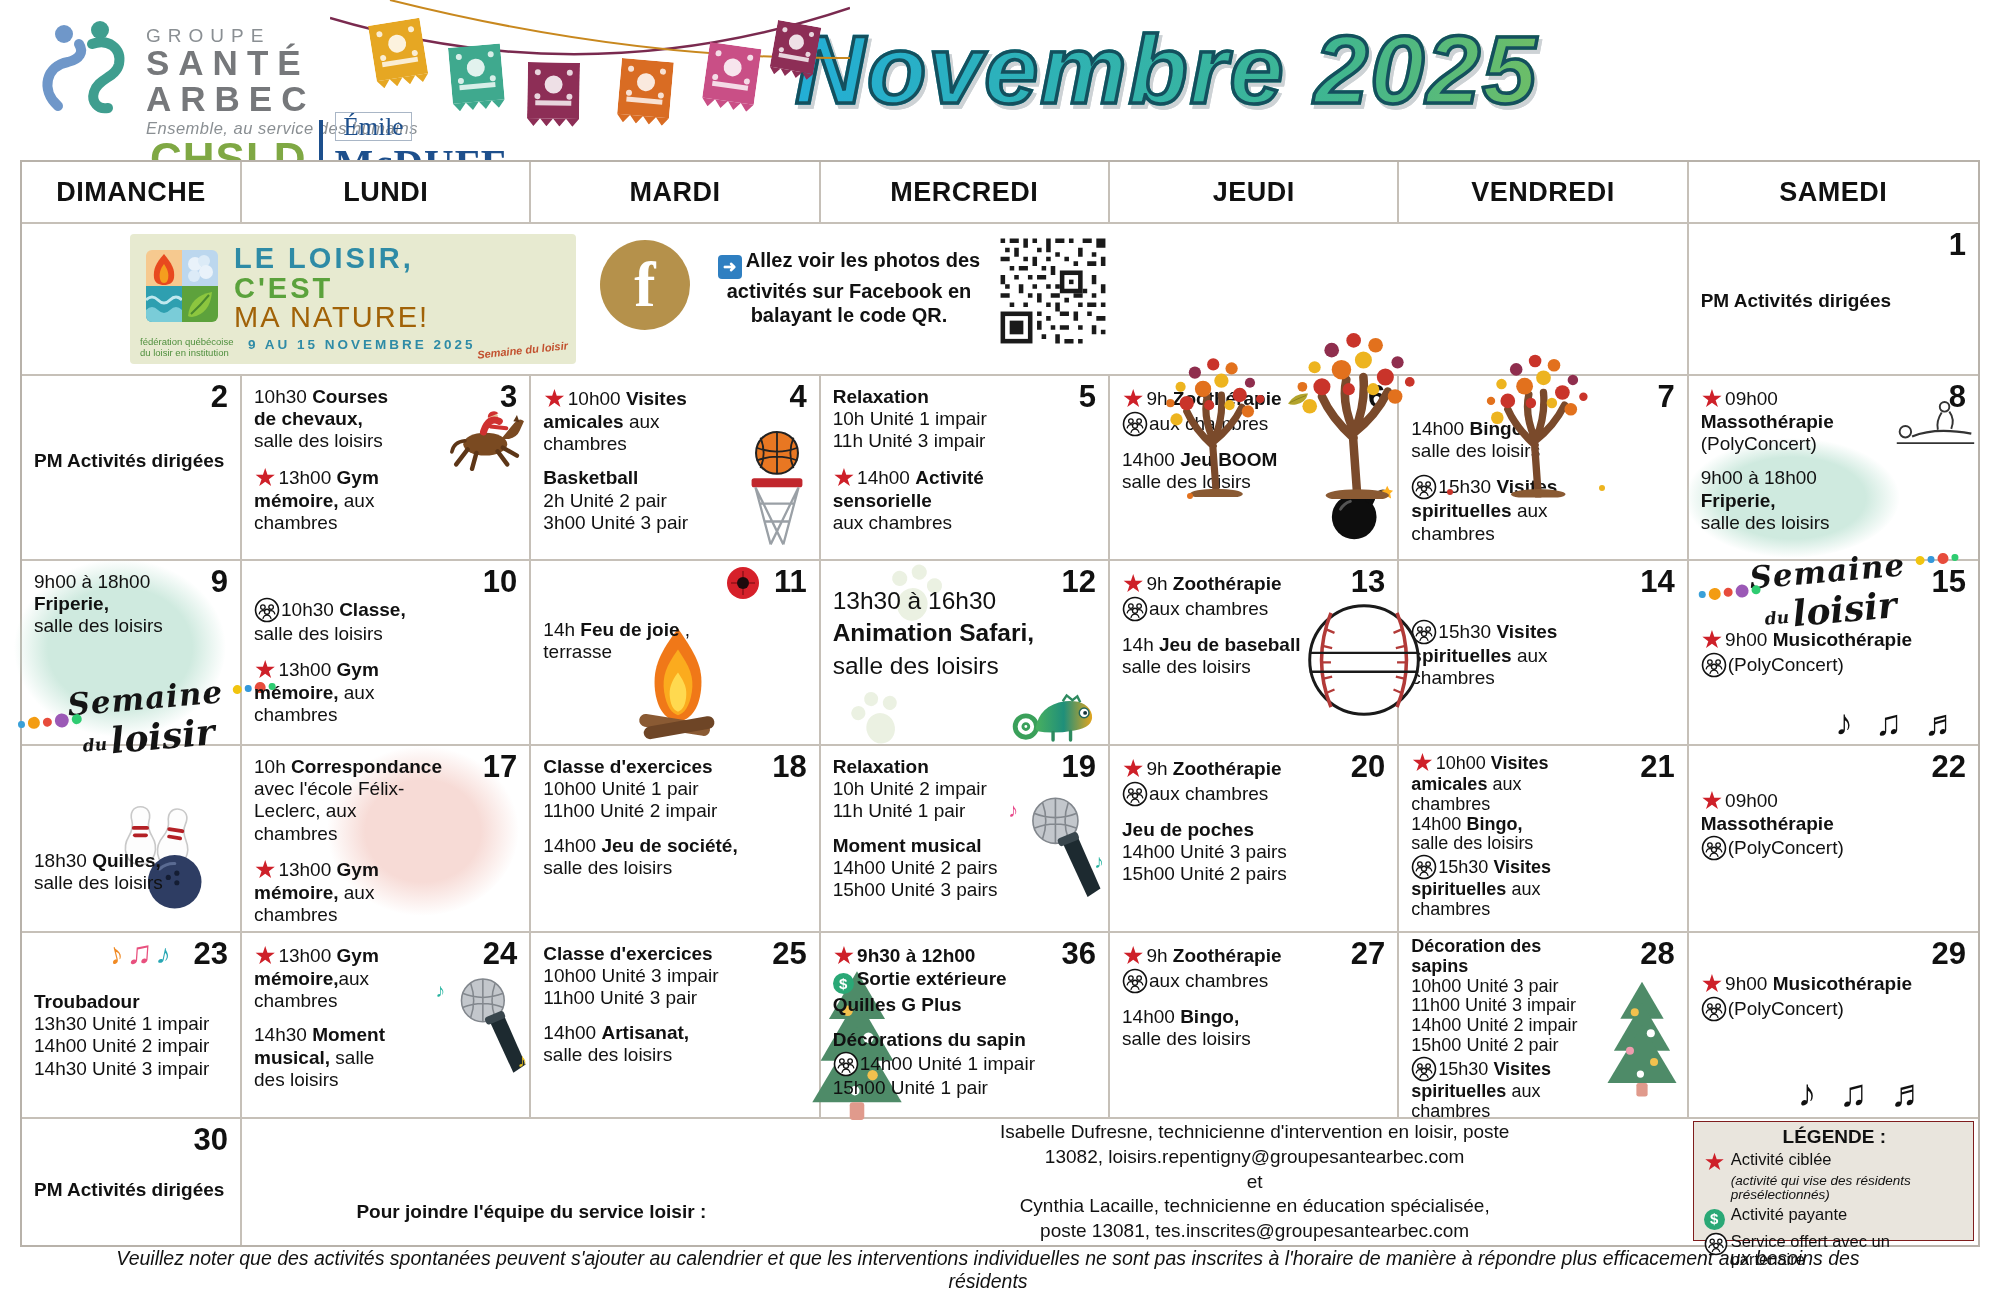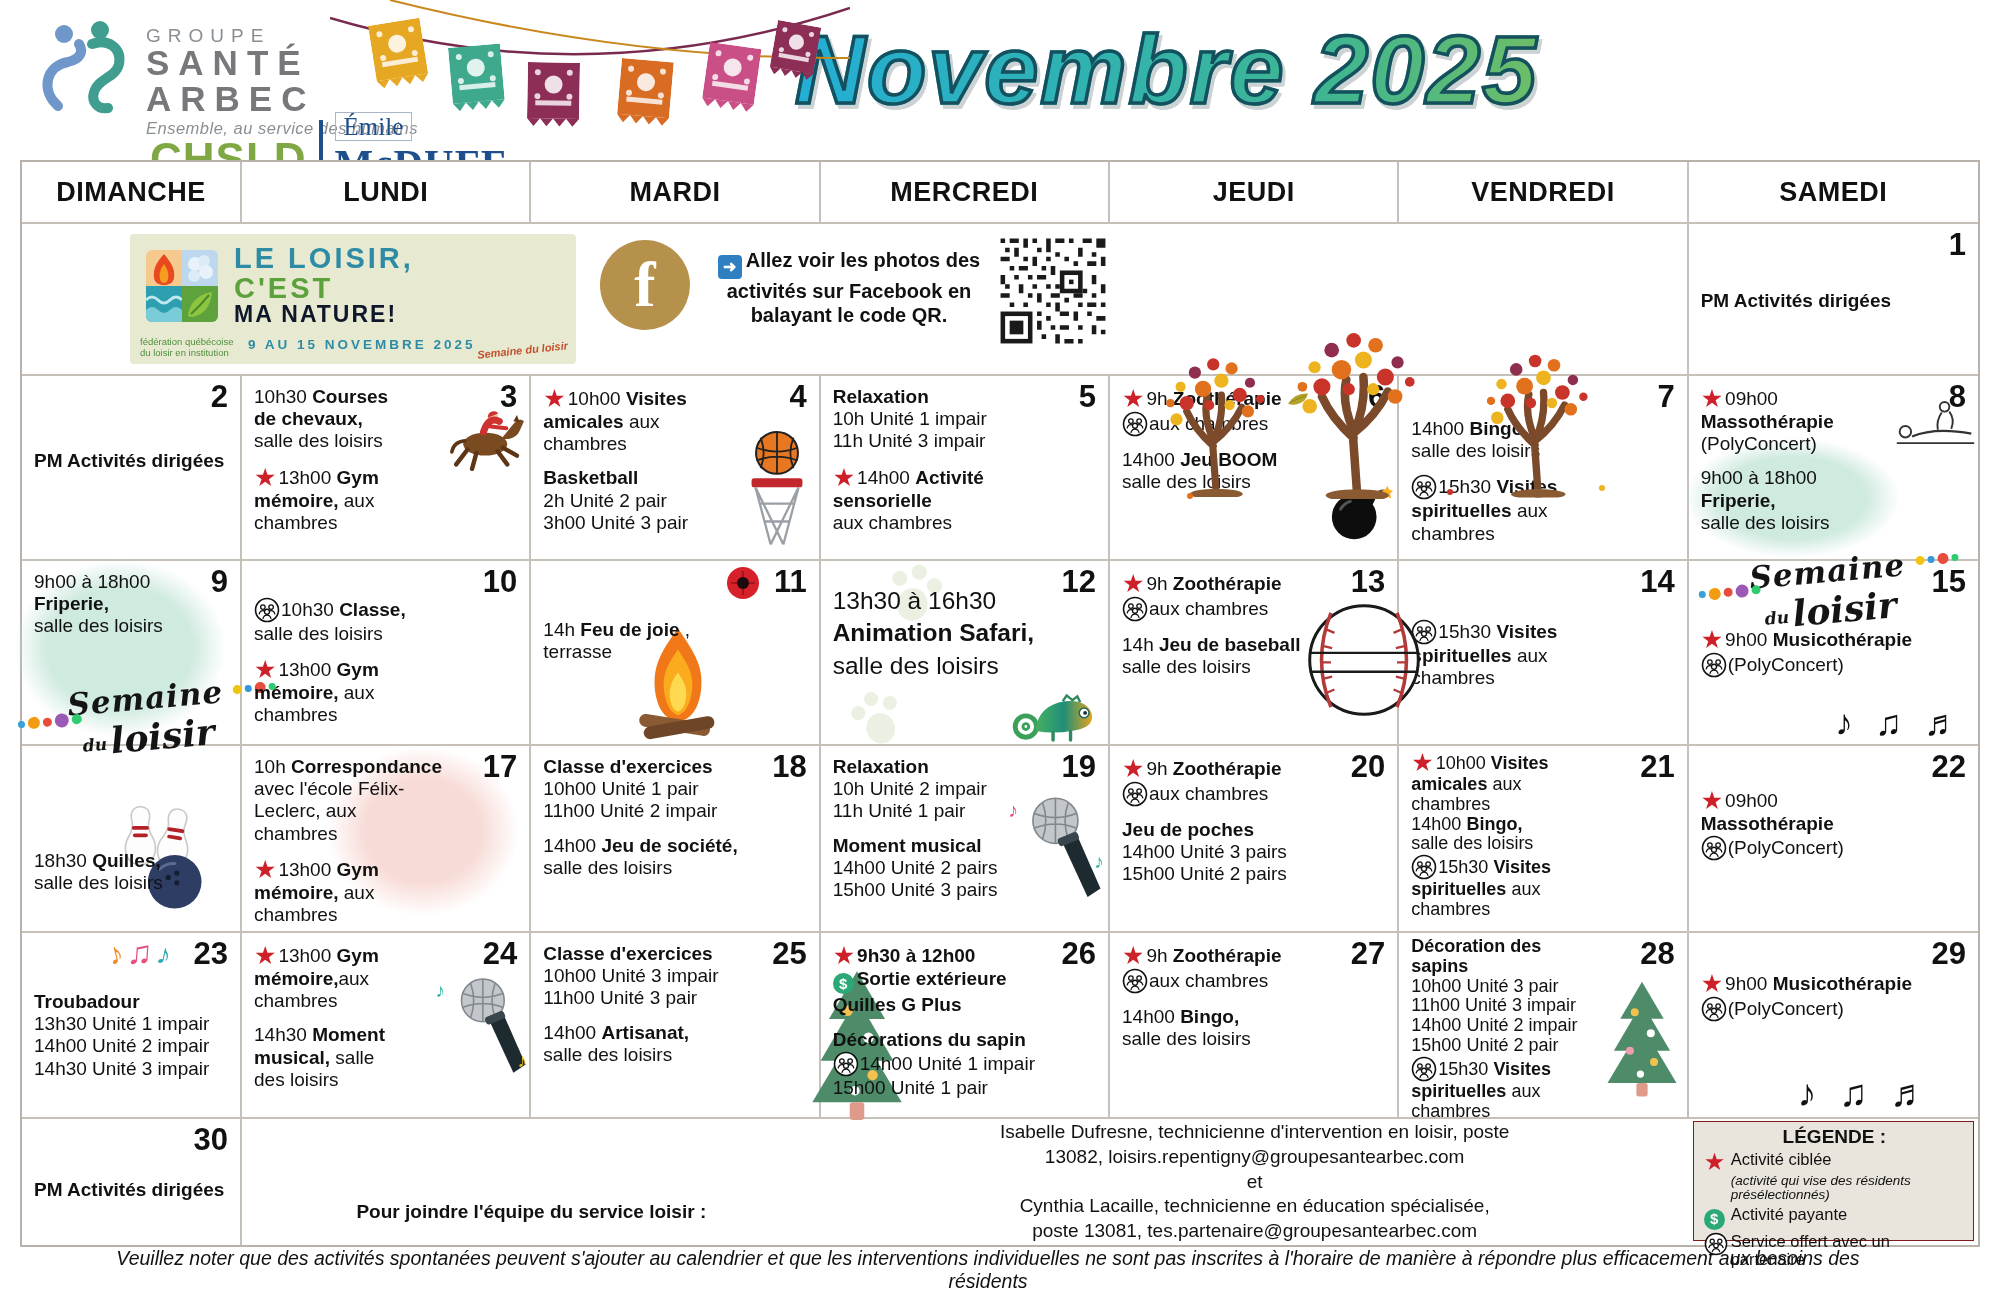--- a/index.html
+++ b/index.html
@@ -59,21 +59,21 @@
   .sdl .dots{position:absolute;display:flex;align-items:center;gap:3px}
   .sdl .dots i{display:inline-block;border-radius:50%}
 
   
   .info-cell{overflow:visible}
   .banner{position:absolute;left:108px;top:10px;width:446px;height:130px;background:#e7ead0;border-radius:4px;z-index:2}
   .b-logo{position:absolute;left:16px;top:16px;width:72px;height:72px;display:grid;grid-template-columns:36px 36px;grid-template-rows:36px 36px;border-radius:6px;overflow:hidden}
   .b-text{position:absolute;left:104px;top:10px;line-height:1.02}
   .b1{font-size:29px;font-weight:bold;color:#2e8ba6;letter-spacing:3px}
   .b2{font-size:29px;font-weight:bold;color:#5ba23c;letter-spacing:3px}
-  .b3{font-size:23px;font-weight:bold;color:#0f172a;letter-spacing:2px}
+  .b3{font-size:29px;font-weight:normal;color:#a16207;letter-spacing:2px}
   .b-dates{position:absolute;left:118px;bottom:12px;font-size:13.5px;font-weight:bold;color:#2e8ba6;letter-spacing:3px}
   .b-org{position:absolute;left:10px;bottom:6px;font-size:9.5px;color:#4f8f3d;white-space:pre-line;line-height:1.1}
   .b-mini{position:absolute;right:8px;bottom:8px;font-size:11px;font-weight:bold;font-style:italic;color:#c2502e;transform:rotate(-6deg)}
   .fb{position:absolute;left:578px;top:16px;display:flex;align-items:flex-start;gap:16px;z-index:2}
   .fb-circle{width:90px;height:90px;border-radius:50%;background:#b5914b;color:#fff;display:flex;align-items:center;justify-content:center;
              font-family:"Liberation Serif",serif;font-weight:bold;font-size:64px;line-height:1}
   .fb-text{width:286px;font-size:20px;font-weight:bold;line-height:1.22;text-align:center;padding-top:8px}
   .arrow-ic{display:inline-flex;width:24px;height:24px;border-radius:4px;background:#2f7fc1;color:#fff;align-items:center;justify-content:center;
             font-size:16px;font-weight:bold;vertical-align:-5px;margin-right:4px}
   .qr{position:absolute;left:974px;top:10px;width:114px;height:114px;z-index:2}
@@ -584,21 +584,21 @@
     <div class="evts"><span class="st">★</span>13h00 <b>Gym</b><br><b>mémoire,</b>aux<br>chambres<span class="g"></span>14h30 <b>Moment</b><br><b>musical,</b> salle<br>des loisirs</div>
   </div>
   <div class="cell">
     <div class="dnum">25</div>
     <div class="evts"><b>Classe d'exercices</b><br>10h00 Unité 3 impair<br>11h00 Unité 3 pair<span class="g"></span>14h00 <b>Artisanat,</b><br>salle des loisirs</div>
   </div>
   <div class="cell">
     <svg class="art" style="left:-12px;bottom:-6px;width:96px;height:158px">
         <use href="#i-xtree"></use>
       </svg>
-    <div class="dnum">26</div>
+    <div class="dnum">36</div>
     <div class="evts"><span class="st">★</span><b>9h30 à 12h00</b><br><span class="dl">$</span><b>Sortie extérieure</b><br><b>Quilles G Plus</b><span class="g"></span><b>Décorations du sapin</b><br><svg class="pi">
           <use href="#i-partner"></use>
         </svg>14h00 Unité 1 impair<br>15h00 Unité 1 pair</div>
   </div>
   <div class="cell">
     <div class="dnum">27</div>
     <div class="evts"><span class="st">★</span>9h <b>Zoothérapie</b><br><svg class="pi">
           <use href="#i-partner"></use>
         </svg>aux chambres<span class="g"></span>14h00 <b>Bingo,</b><br>salle des loisirs</div>
   </div>
@@ -624,21 +624,21 @@
     <div class="evts" style="padding-top:60px"><b>PM Activités dirigées</b></div>
   </div>
   <div class="cell lastcol lastrow prompt-cell" style="grid-column:2/4">
     <span>Pour joindre l'équipe du service loisir :</span>
   </div>
   <div class="cell lastcol lastrow contact-cell" style="grid-column:4/7">
     <div>Isabelle Dufresne, technicienne d'intervention en loisir, poste</div>
     <div>13082, loisirs.repentigny@groupesantearbec.com</div>
     <div>et</div>
     <div>Cynthia Lacaille, technicienne en éducation spécialisée,</div>
-    <div>poste 13081, tes.partenaire@groupesantearbec.com</div>
+    <div>poste 13081, tes.inscrites@groupesantearbec.com</div>
   </div>
   <div class="cell lastcol lastrow">
     <div class="legend">
       <div class="lt">LÉGENDE :</div>
       <div class="li">
         <span class="ic"><span class="st" style="font-size:24px">★</span></span>
         <span class="lbl">Activité ciblée</span>
       </div>
       <div class="lnote">(activité qui vise des résidents présélectionnés)</div>
       <div class="li">

